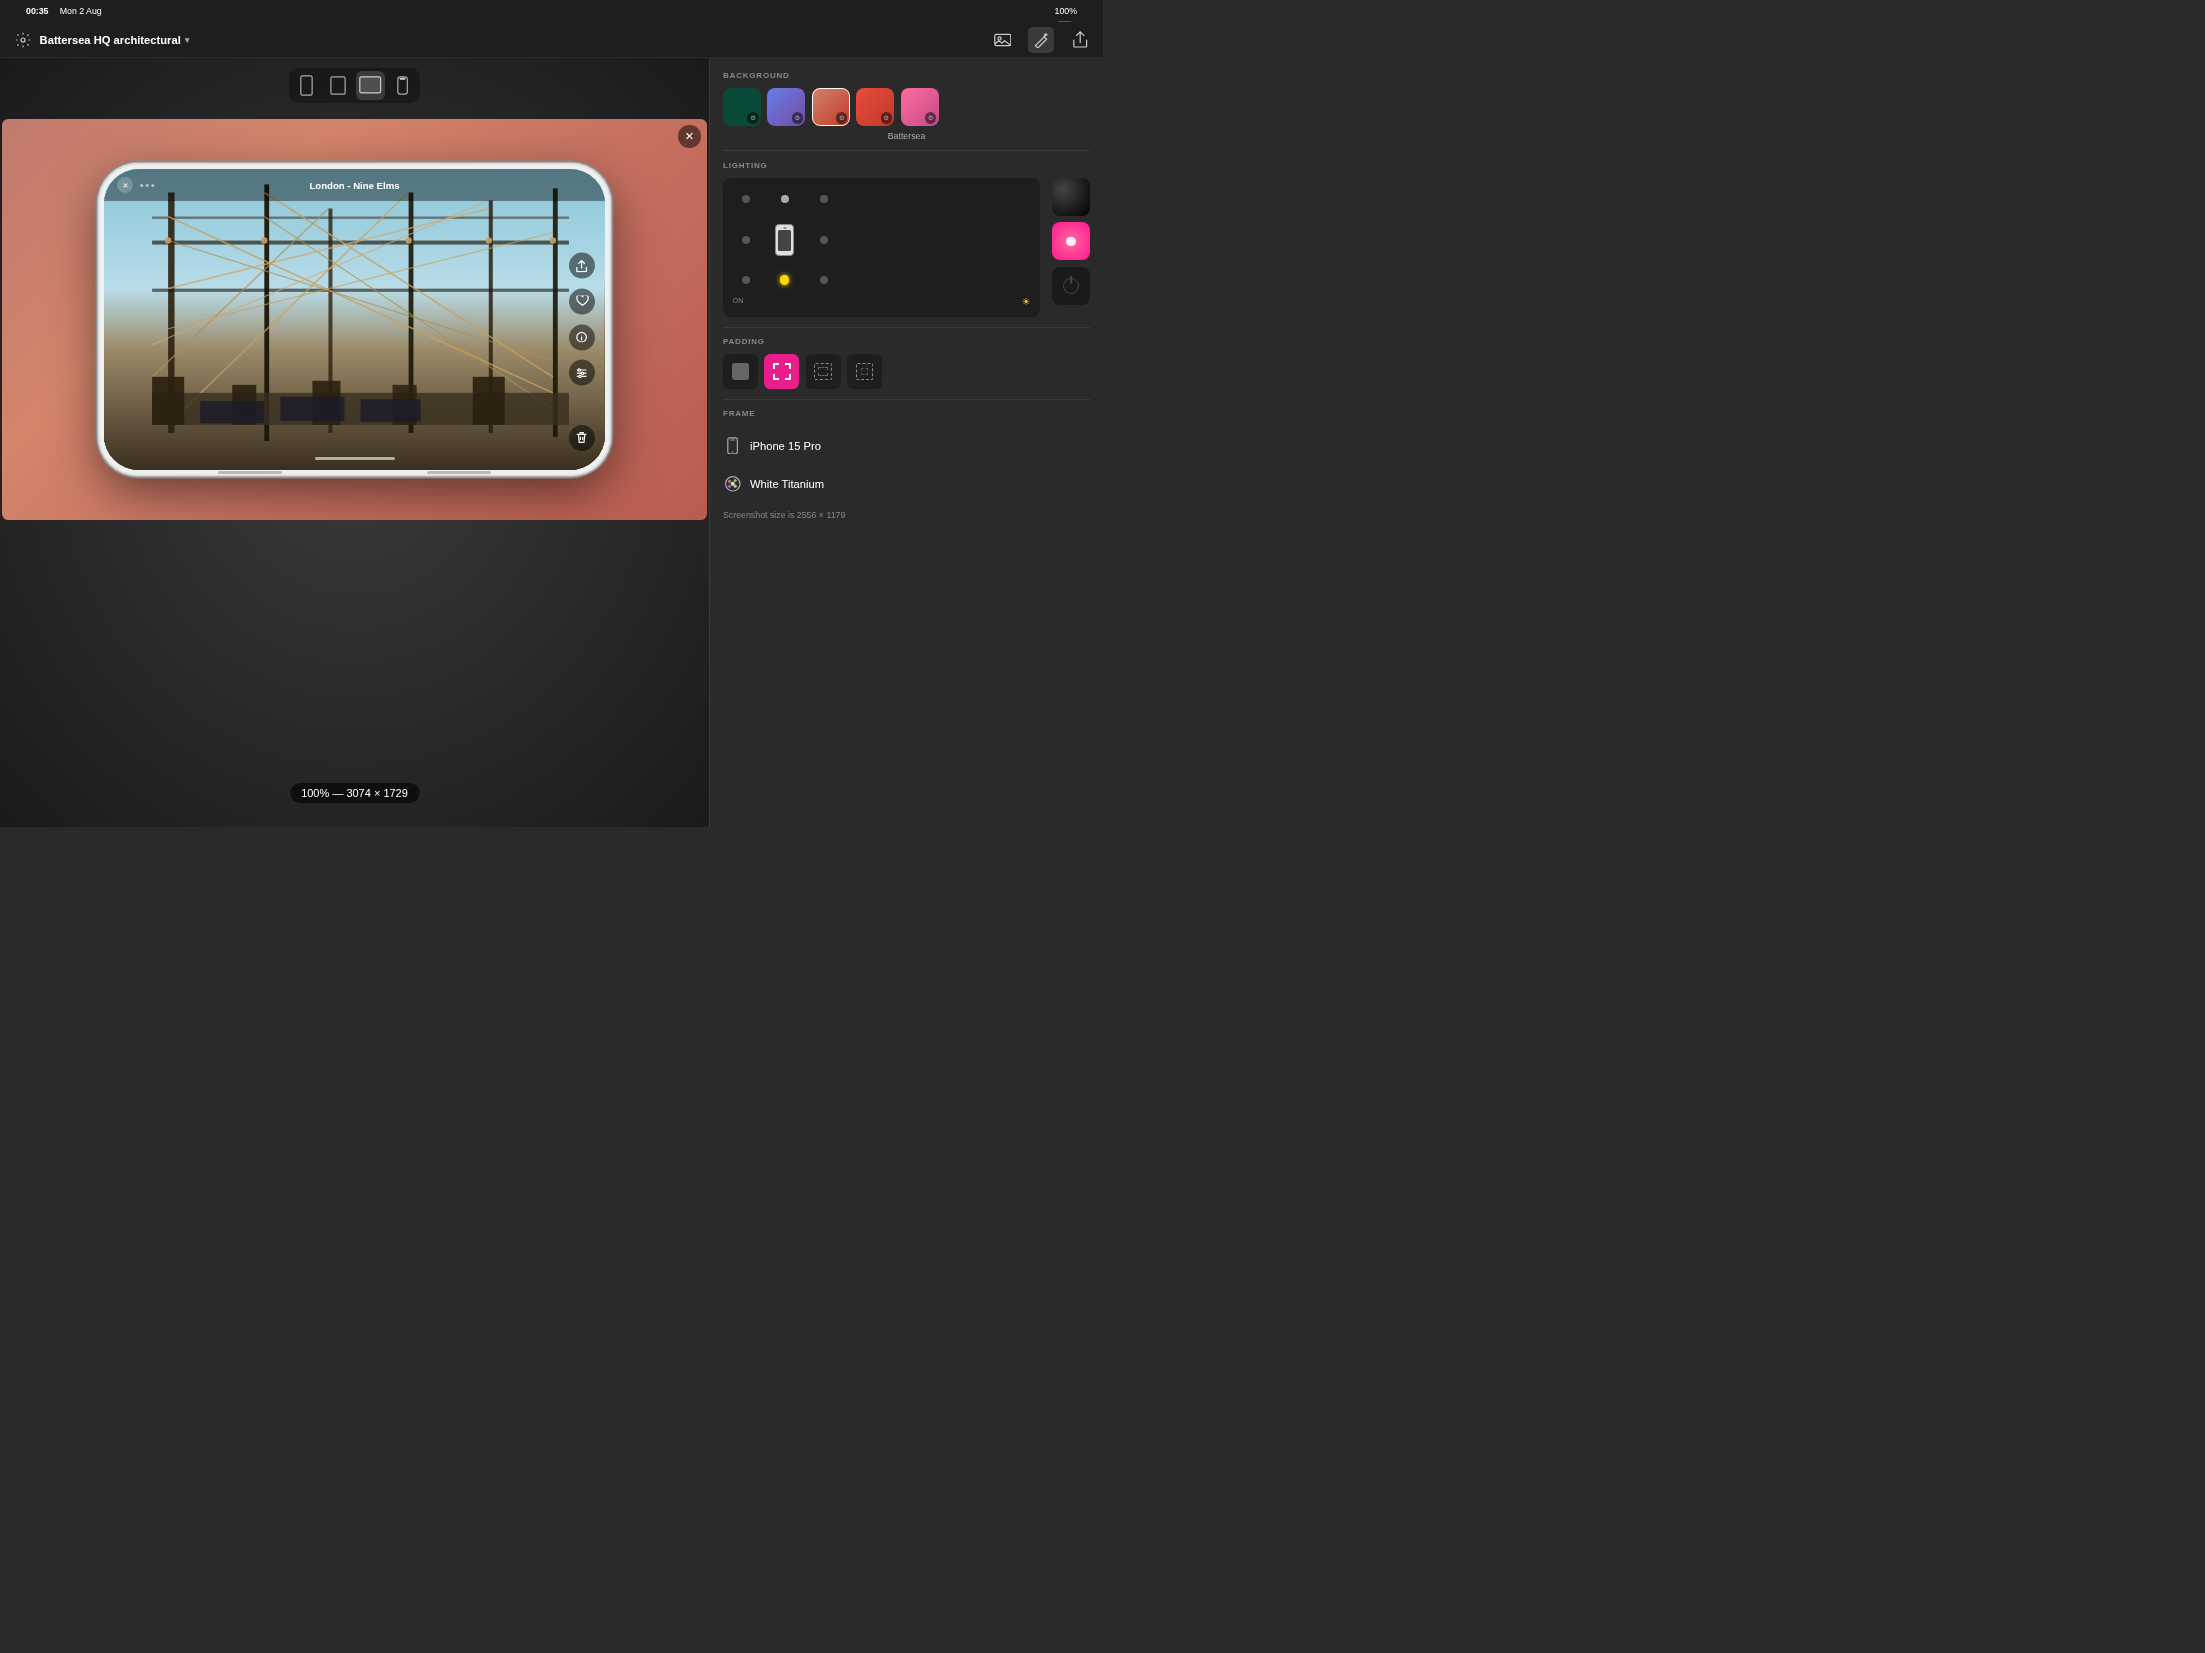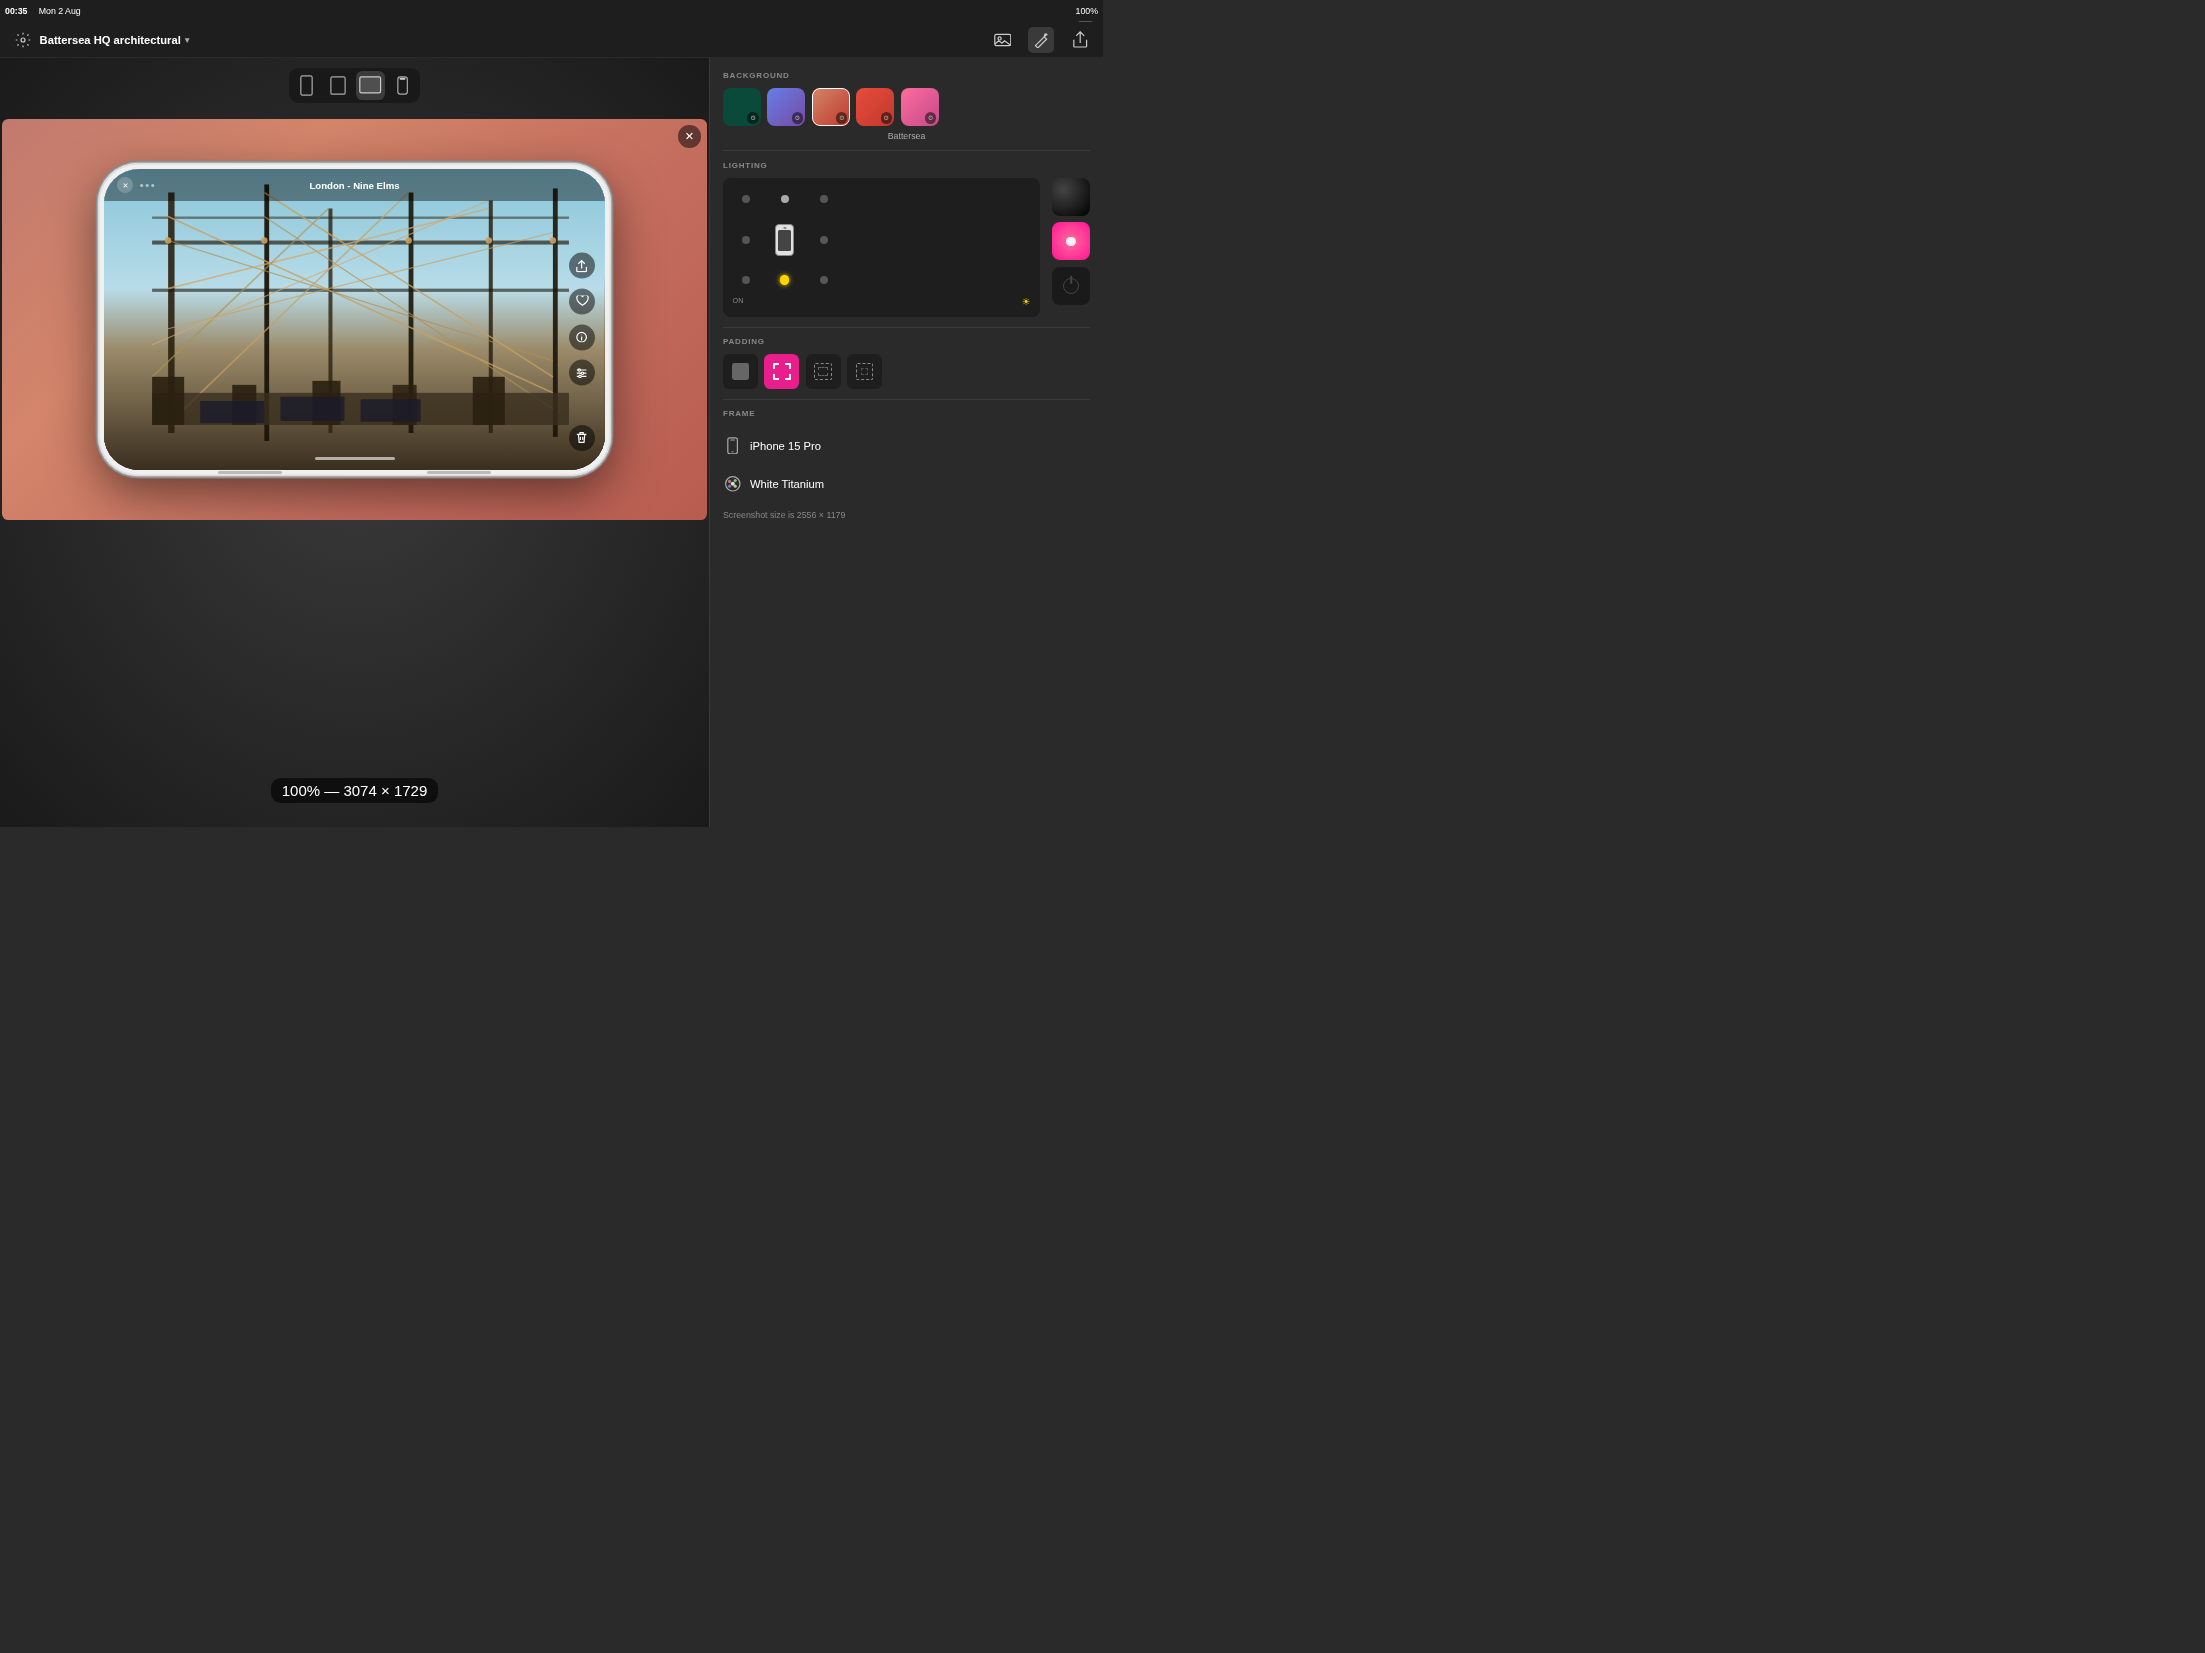--- a/index.html
+++ b/index.html
@@ -14,21 +14,21 @@
 
     
     .status-bar {
       position: absolute;
       top: 0; left: 0; right: 0;
       height: 22.4px;
       background: #1e1e1e;
       display: flex;
       align-items: center;
       justify-content: space-between;
-      padding: 0 5px;
+      padding: 0 26px;
       z-index: 100;
     }
     .status-time {
       color: #fff;
       font-size: 8.8px;
       font-weight: 600;
     }
     .status-date {
       color: #fff;
       font-size: 8.8px;
@@ -325,21 +325,21 @@
     }
 
     
     .zoom-label {
       position: absolute;
       bottom: 24px;
       left: 50%;
       transform: translateX(-50%);
       background: rgba(0,0,0,0.6);
       color: #fff;
-      font-size: 15px;
+      font-size: 11px;
       padding: 4px 11.2px;
       border-radius: 9.6px;
       text-align: center;
     }
 
     
     .right-panel {
       position: absolute;
       top: 58px;
       right: 0;

